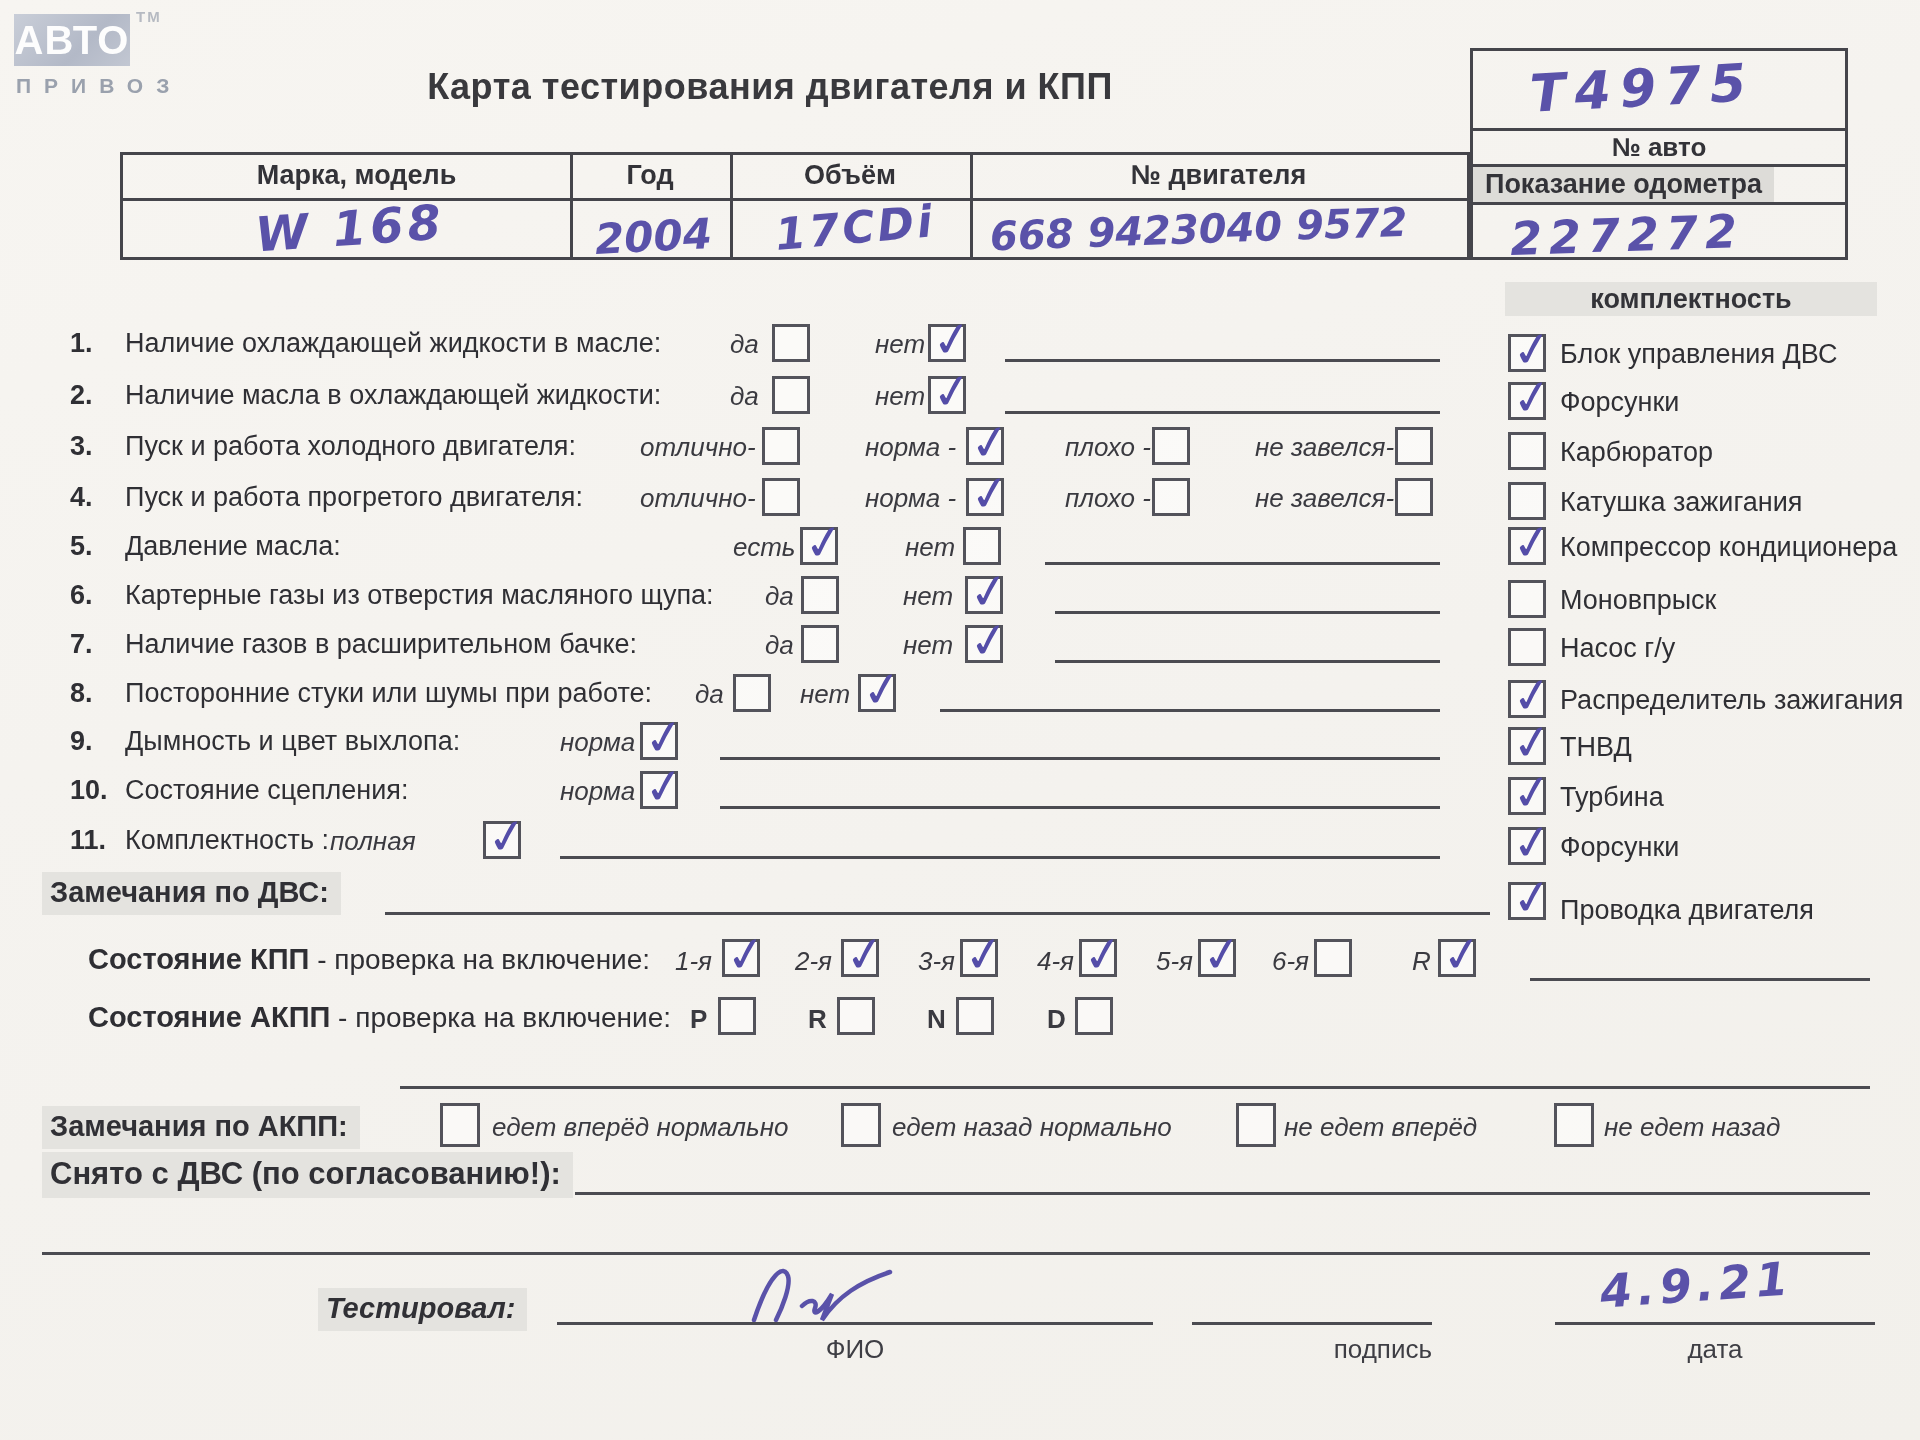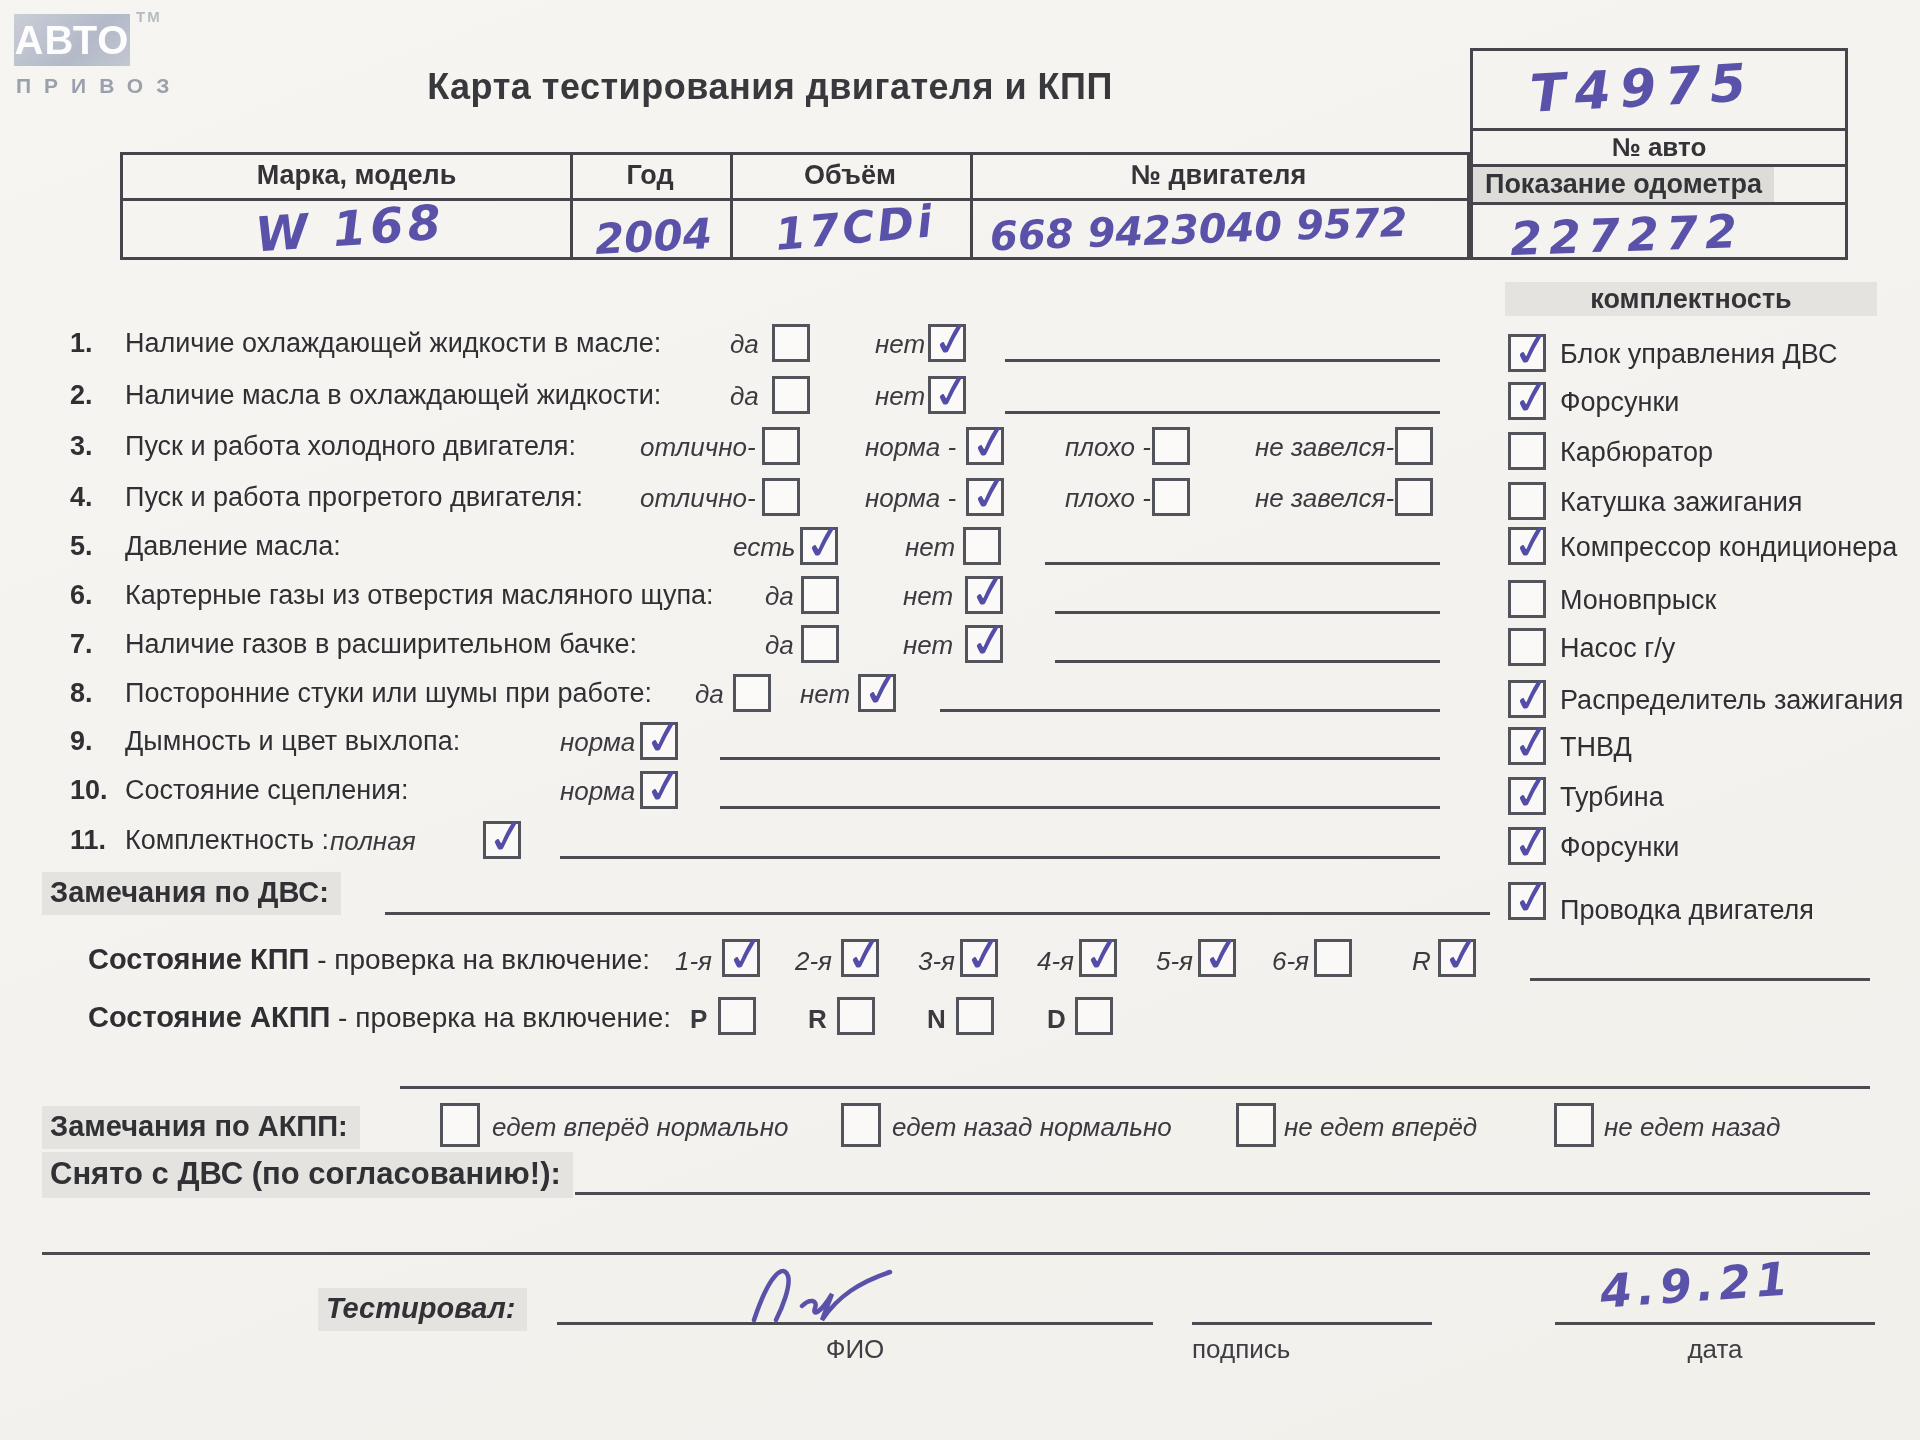--- a/index.html
+++ b/index.html
@@ -280,18 +280,18 @@
   <div class="fill" style="left:575px;top:1192px;width:1295px;"></div>
   <div class="fill" style="left:42px;top:1252px;width:1828px;"></div>
 
   <div class="shade-label" style="left:318px;top:1288px;font-style:italic;">Тестировал:</div>
   <svg class="abs" style="left:740px;top:1258px;" width="230" height="70" viewBox="0 0 230 70">
     <path d="M14 62 C30 14 44 6 48 18 C51 28 42 50 36 62 M62 48 C70 40 78 42 75 50 C72 58 80 56 92 36 L82 62 C98 38 120 24 150 14" stroke="#5a52a9" stroke-width="4.5" fill="none" stroke-linecap="round"></path>
   </svg>
   <div class="fill" style="left:557px;top:1322px;width:596px;"></div>
   <div class="small-cap" style="left:557px;top:1334px;width:596px;text-align:center;">ФИО</div>
   <div class="fill" style="left:1192px;top:1322px;width:240px;"></div>
-  <div class="small-cap" style="left:1192px;top:1334px;width:240px;text-align:left;">подпись</div>
+  <div class="small-cap" style="left:1192px;top:1334px;width:240px;text-align:right;">подпись</div>
   <div class="abs hand" style="left:1600px;top:1258px;font-size:46px;letter-spacing:5px;transform:rotate(-4deg);">4.9.21</div>
   <div class="fill" style="left:1555px;top:1322px;width:320px;"></div>
   <div class="small-cap" style="left:1555px;top:1334px;width:320px;text-align:center;">дата</div>
 
 </div>
 
 </body></html>

